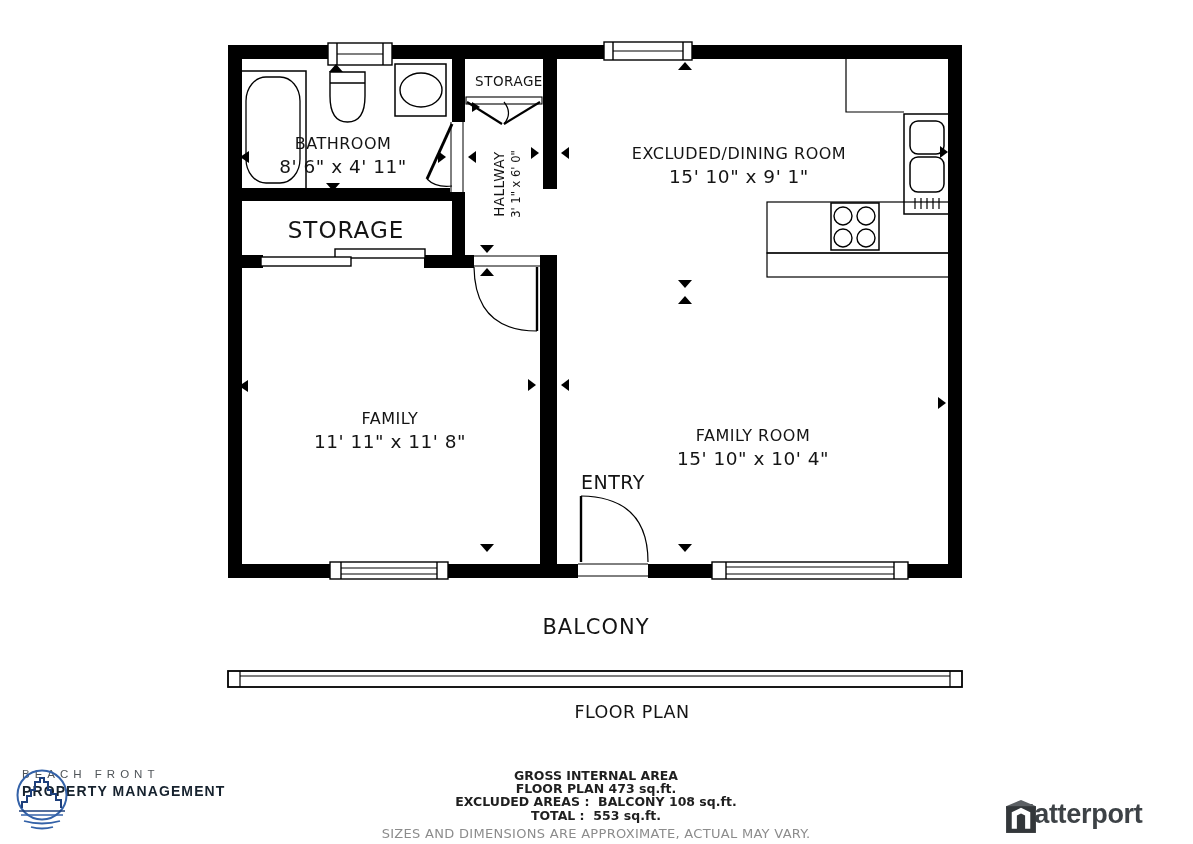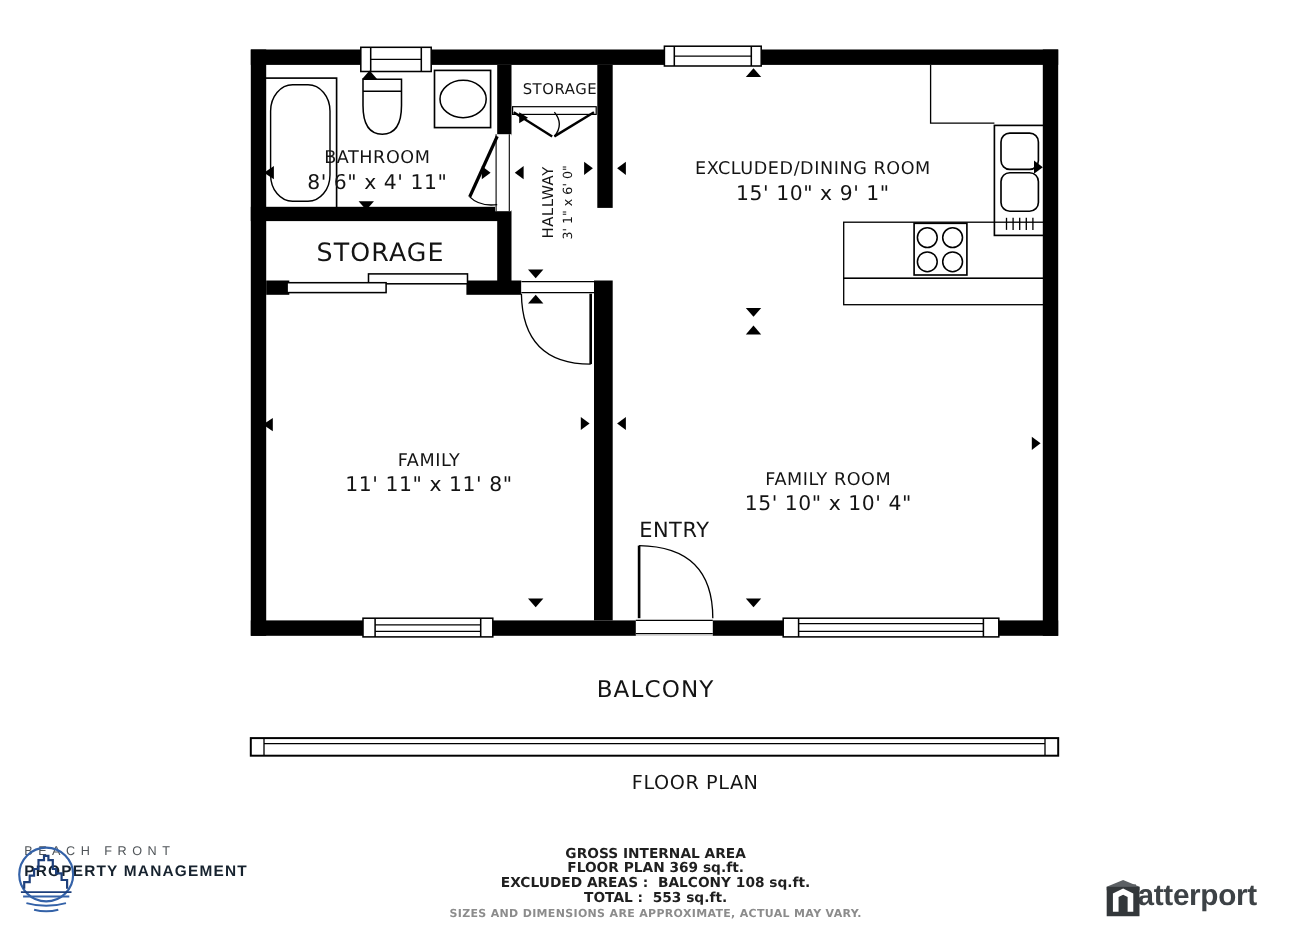--- a/index.html
+++ b/index.html
@@ -14,21 +14,21 @@
   .entry-name{font-size:19px;letter-spacing:0.5px;}
   .balcony-name{font-size:21px;letter-spacing:1px;text-align:right;}
   .plan-title{font-size:17.5px;letter-spacing:0.5px;}
   .hallway-lbl{transform:translate(-50%,-50%) rotate(-90deg);}
   .hallway-name{font-size:13.5px;letter-spacing:0.5px;}
   .hallway-dims{font-size:11.5px;margin-top:2px;}
   .footer-center{position:absolute;left:596px;top:769px;transform:translateX(-50%);text-align:center;
                  color:#1f1f1f;}
   .area-line{font-size:12.5px;font-weight:600;line-height:13.2px;white-space:pre;
              font-family:"DejaVu Sans",sans-serif;}
-  .disclaimer{font-size:10px;font-weight:700;color:#8c8c8c;letter-spacing:0.3px;margin-top:4px;white-space:pre;}
+  .disclaimer{font-size:13px;font-weight:400;color:#8c8c8c;letter-spacing:0.3px;margin-top:4px;white-space:pre;}
   .brand{position:absolute;left:12px;top:768px;display:flex;align-items:center;}
   .brand-text{margin-left:10px;font-family:"Liberation Sans",sans-serif;}
   .brand-top{font-size:11.5px;color:#4f5458;letter-spacing:5px;font-weight:500;white-space:nowrap;}
   .brand-bottom{font-size:14px;color:#16222e;letter-spacing:1.1px;font-weight:700;margin-top:3px;white-space:nowrap;}
   .matterport{position:absolute;left:1003px;top:799px;display:flex;align-items:center;}
   .matterport-text{margin-left:9px;font-family:"Liberation Sans",sans-serif;font-size:27px;font-weight:700;
                    color:#3d4246;letter-spacing:-0.3px;}
 </style>
 </head>
 <body>
@@ -237,21 +237,21 @@
   <div class="lbl" style="left:596px;top:627px;">
     <div class="balcony-name">BALCONY</div>
   </div>
 
   <div class="lbl" style="left:596px;top:712px;margin-left:36px;">
     <div class="plan-title">FLOOR PLAN</div>
   </div>
 
   <div class="footer-center">
     <div class="area-line">GROSS INTERNAL AREA</div>
-    <div class="area-line">FLOOR PLAN 369 sq.ft.</div>
+    <div class="area-line">FLOOR PLAN 473 sq.ft.</div>
     <div class="area-line">EXCLUDED AREAS :  BALCONY 108 sq.ft.</div>
     <div class="area-line">TOTAL :  553 sq.ft.</div>
     <div class="disclaimer">SIZES AND DIMENSIONS ARE APPROXIMATE, ACTUAL MAY VARY.</div>
   </div>
 
   <div class="brand">
     <svg width="60" height="64" viewBox="0 0 60 64">
       <circle cx="30" cy="27" r="24.5" fill="none" stroke="#3462a8" stroke-width="2"></circle>
       <path d="M10,40 L10,34 L15,34 L15,28 L19,28 L19,22 L23,22 L23,14 L28,14 L28,10 L32,10 L32,14 L36,14 L36,22 L39,22 L39,26 L44,26 L44,32 L49,32 L49,40" fill="none" stroke="#1d3f7b" stroke-width="2"></path>
       <line x1="7" y1="43" x2="53" y2="43" stroke="#1d3f7b" stroke-width="1.6"></line>

